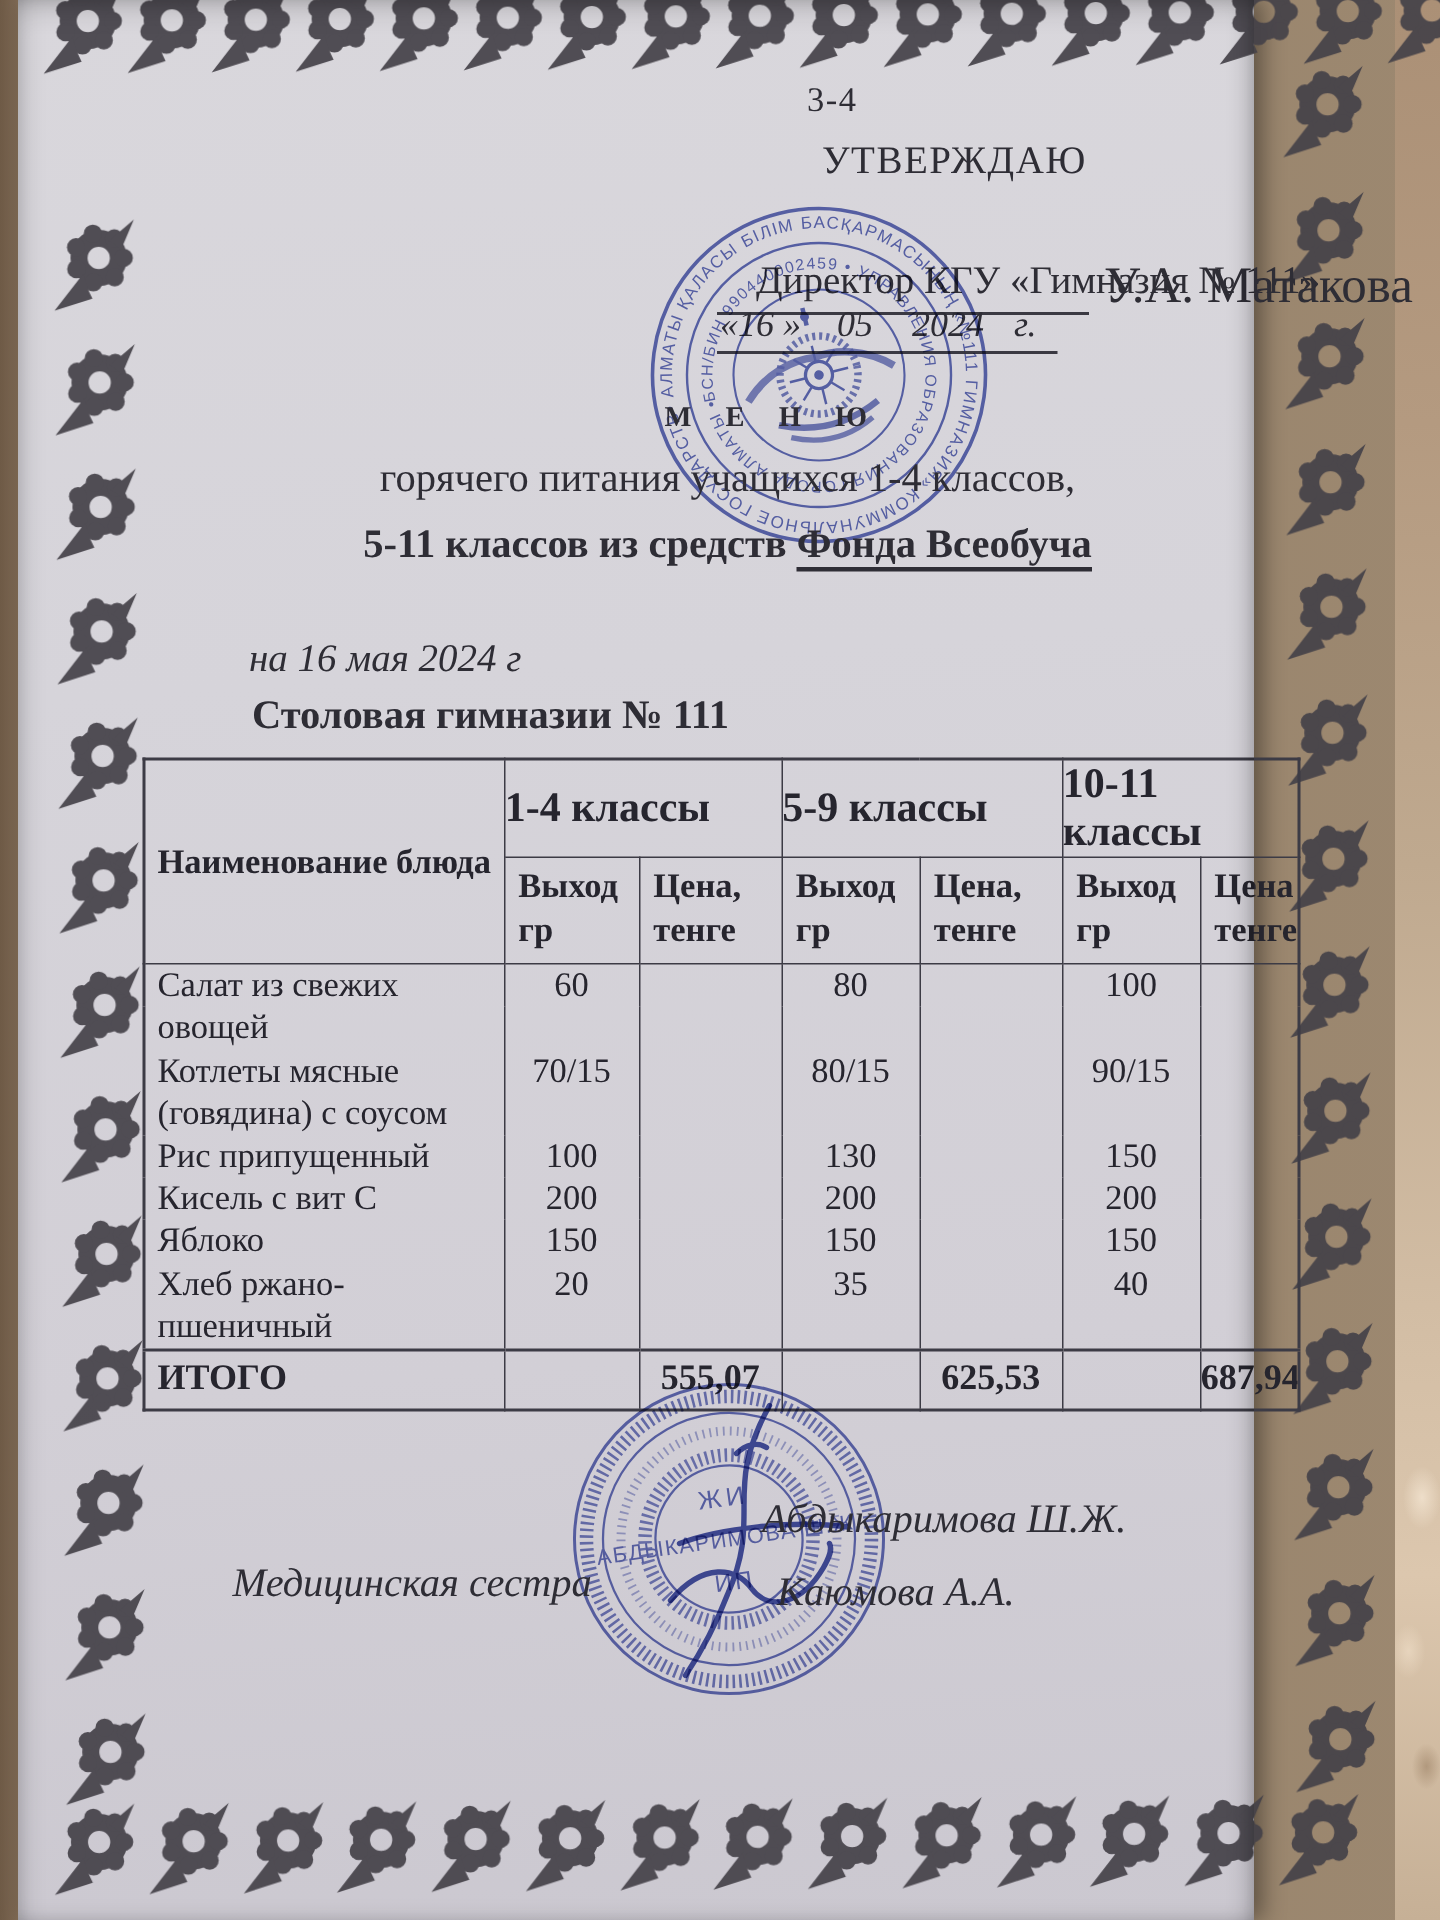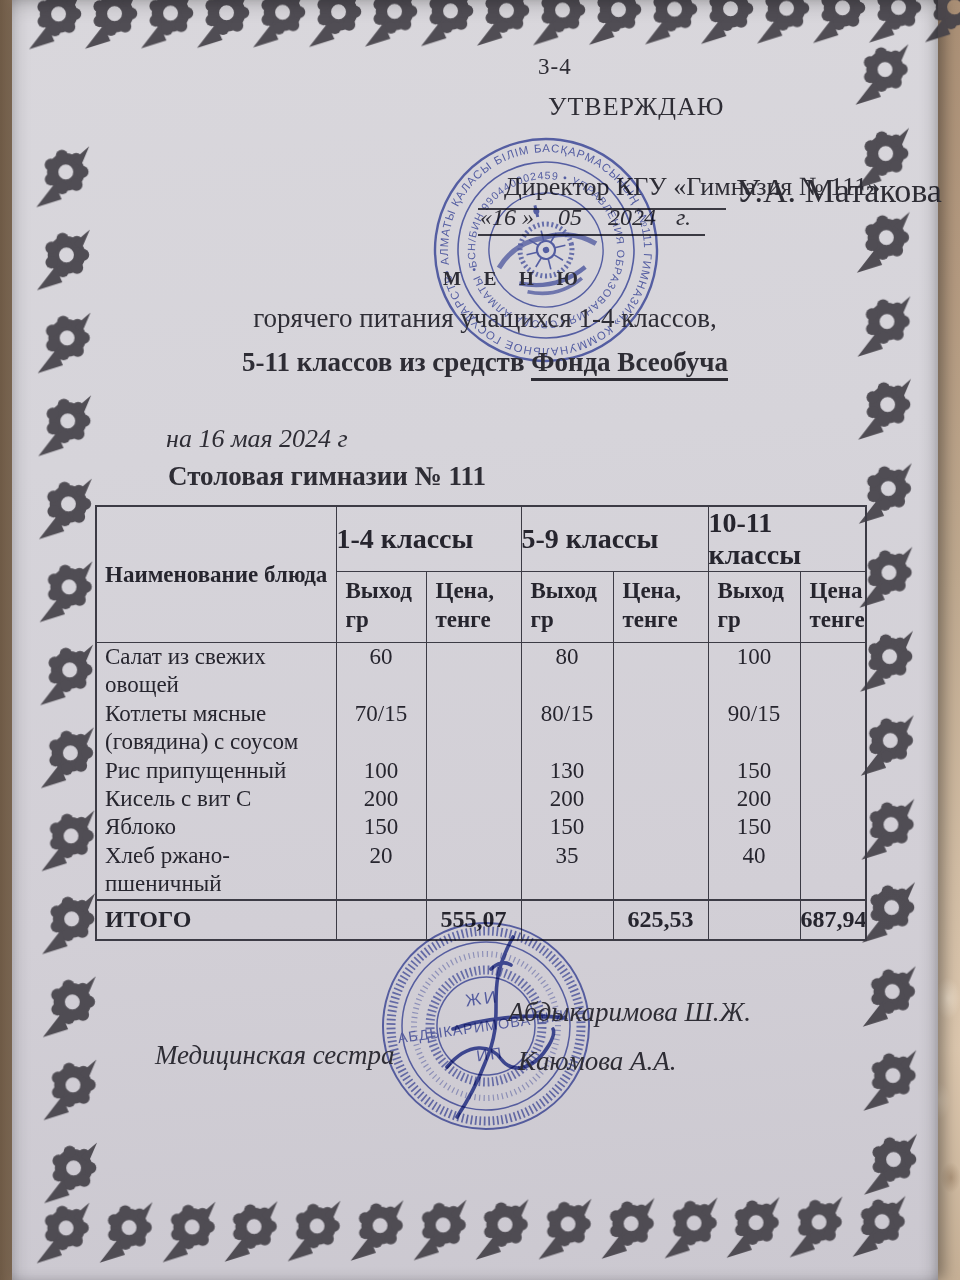--- a/index.html
+++ b/index.html
@@ -13,21 +13,21 @@
     background:linear-gradient(180deg,#ab9076 0%,#b49a80 22%,#bfa98f 45%,#d2bda4 68%,#dcc7ae 82%,#c6b096 100%);
   }
   .cloth-right::after{
     content:"";position:absolute;inset:0;
     background:
       radial-gradient(18px 30px at 60% 78%, rgba(255,243,226,.55), transparent 70%),
       radial-gradient(16px 26px at 30% 86%, rgba(250,235,214,.45), transparent 70%),
       radial-gradient(14px 22px at 70% 92%, rgba(120,90,60,.35), transparent 70%);
   }
   .paper{
-    position:absolute;left:12px;top:0;width:926px;height:1280px;
+    position:absolute;left:12px;top:0;width:824px;height:1280px;
     background:linear-gradient(176deg,#d9d7dc 0%,#d6d4da 35%,#d2cfd6 70%,#cbc8d0 100%);
     box-shadow:6px 0 14px rgba(0,0,0,.38);
   }
   .paper::after{
     content:"";position:absolute;inset:0;pointer-events:none;
     box-shadow:inset 0 16px 22px -16px rgba(0,0,0,.30),
                inset -12px 0 18px -12px rgba(0,0,0,.33),
                inset 14px 0 18px -14px rgba(0,0,0,.25),
                inset 0 -10px 16px -12px rgba(0,0,0,.18);
   }

